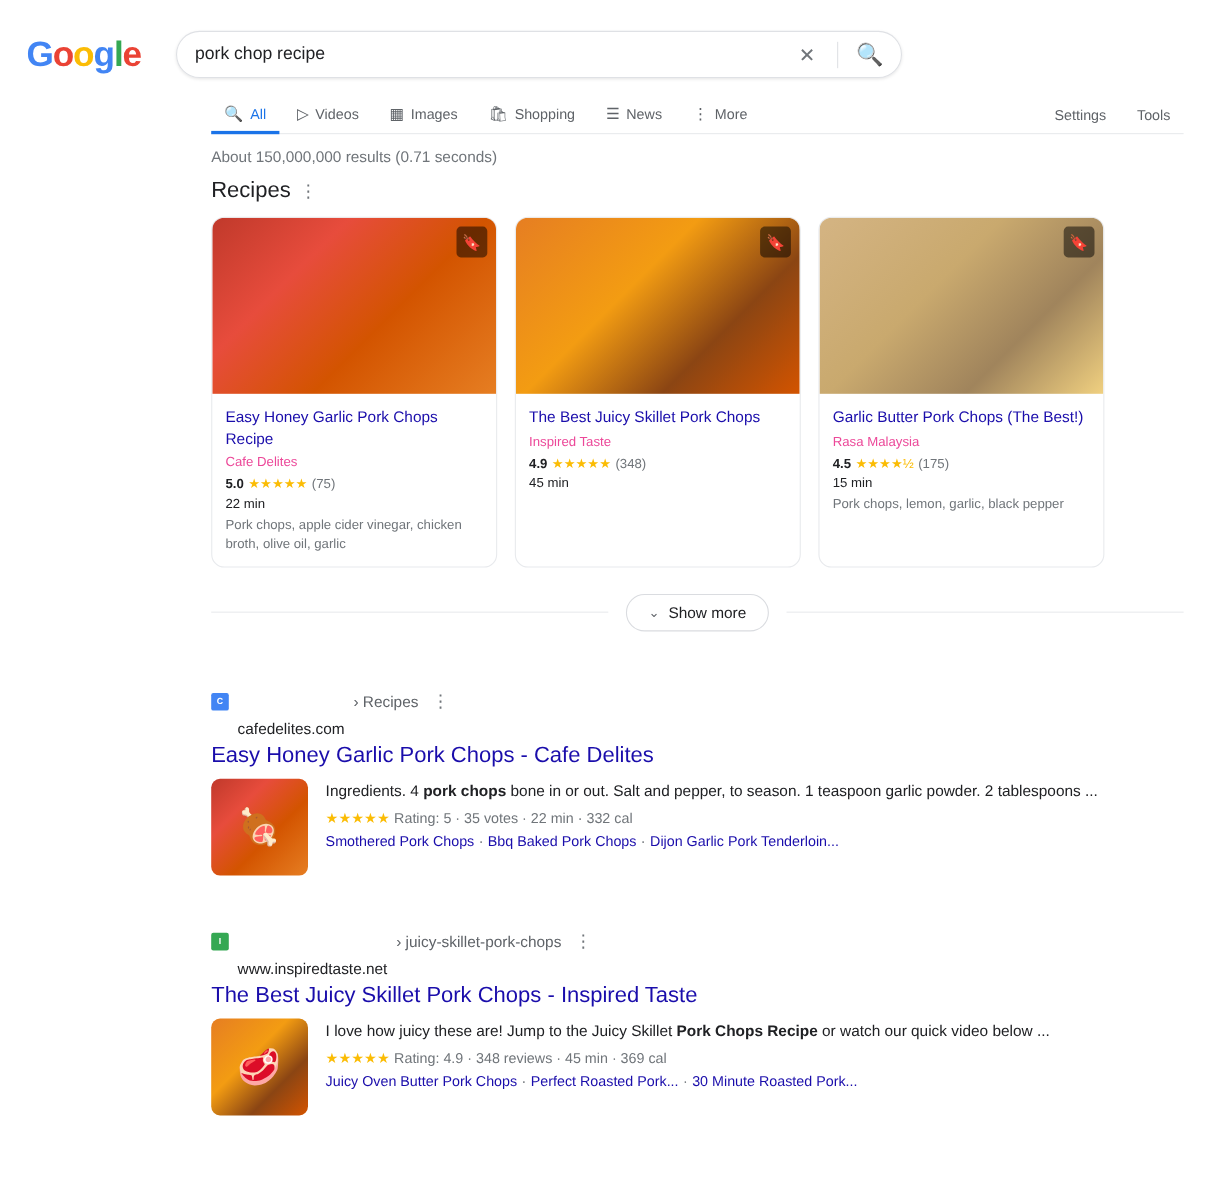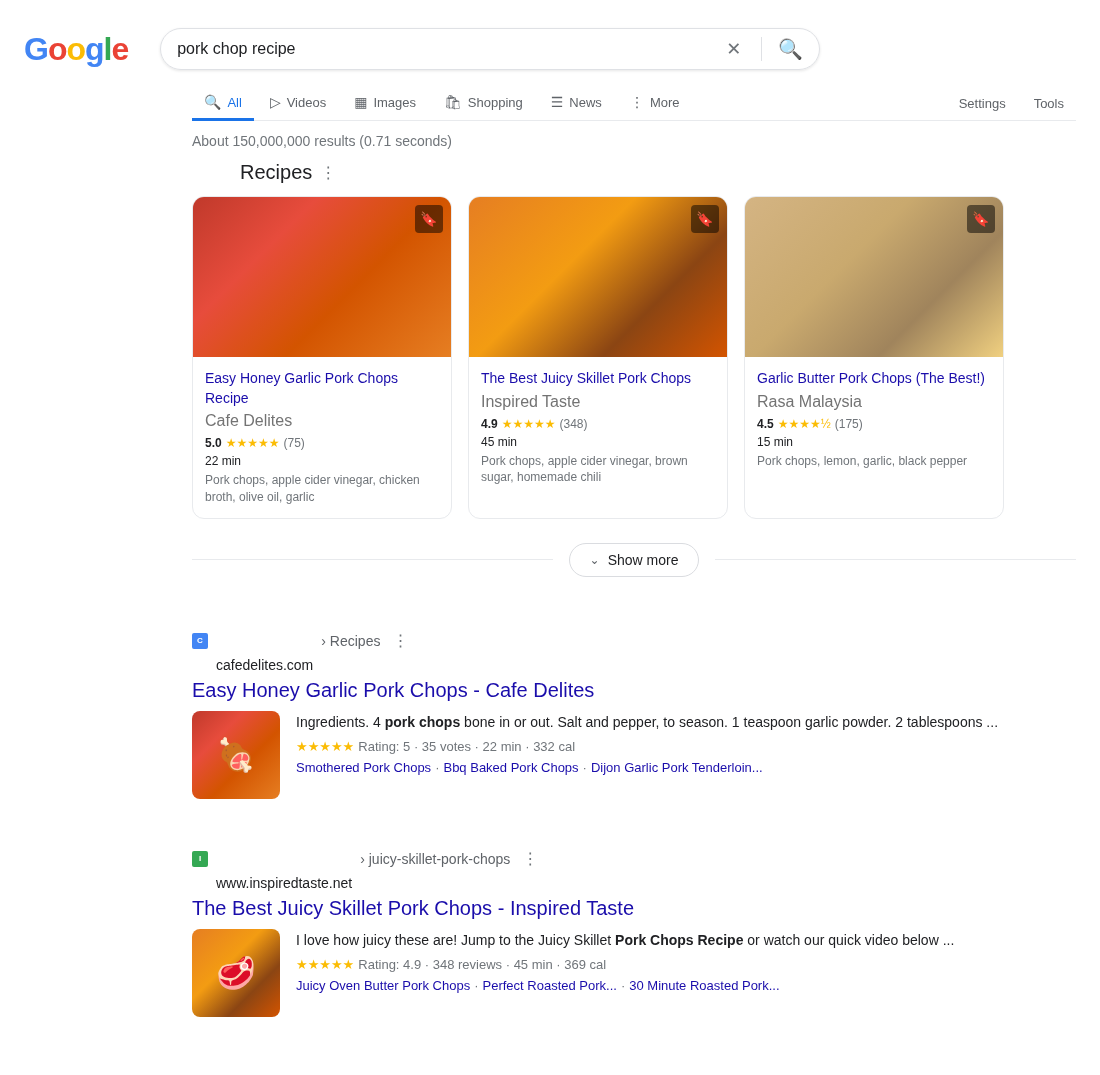--- a/index.html
+++ b/index.html
@@ -29,34 +29,34 @@
     .tab.active { color: #1a73e8; border-bottom-color: #1a73e8; }
     .tab-icon { font-size: 14px; }
     .tab-spacer { flex: 1; }
     .tab-settings, .tab-tools { color: #5f6368; padding: 8px 12px; cursor: pointer; font-size: 13px; }
 
     
     .results-info { margin: 12px 0 12px 168px; color: #70757a; font-size: 14px; }
 
     
     .recipes-section { margin-left: 168px; margin-bottom: 24px; }
-    .recipes-header { display: flex; align-items: center; gap: 8px; margin-bottom: 12px; margin-left: 48px; }
+    .recipes-header { display: flex; align-items: center; gap: 8px; margin-bottom: 12px; }
     .recipes-title { font-size: 20px; font-weight: 400; color: #202124; }
     .recipes-more-btn { color: #70757a; cursor: pointer; font-size: 16px; }
 
     .recipe-cards { display: flex; gap: 16px; }
     .recipe-card { flex: 1; border: 1px solid #e8eaed; border-radius: 12px; overflow: hidden; cursor: pointer; max-width: 260px; }
     .recipe-img { width: 100%; height: 160px; object-fit: cover; background: #f5f5f5; position: relative; overflow: hidden; }
     .recipe-img-1 { background: linear-gradient(135deg, #c0392b 0%, #e74c3c 30%, #d35400 60%, #e67e22 100%); }
     .recipe-img-2 { background: linear-gradient(135deg, #e67e22 0%, #f39c12 40%, #8B4513 70%, #d35400 100%); }
     .recipe-img-3 { background: linear-gradient(135deg, #d4b483 0%, #c9a96e 40%, #a0845c 70%, #f0d080 100%); }
     .recipe-bookmark { position: absolute; top: 8px; right: 8px; background: rgba(0,0,0,0.5); border-radius: 4px; width: 28px; height: 28px; display: flex; align-items: center; justify-content: center; color: white; font-size: 14px; cursor: pointer; }
     .recipe-body { padding: 12px; }
     .recipe-name { color: #1a0dab; font-size: 14px; font-weight: 500; margin-bottom: 4px; line-height: 1.4; }
-    .recipe-source { color: #737373; font-size: 16px; margin-bottom: 6px; }
+    .recipe-source { color: #ec4899; font-size: 12px; margin-bottom: 6px; }
     .recipe-rating { display: flex; align-items: center; gap: 4px; margin-bottom: 4px; }
     .rating-score { color: #202124; font-size: 12px; font-weight: 700; }
     .stars { color: #fbbc04; font-size: 12px; }
     .rating-count { color: #70757a; font-size: 12px; }
     .recipe-time { color: #202124; font-size: 12px; margin-bottom: 4px; }
     .recipe-ingredients { color: #70757a; font-size: 12px; line-height: 1.4; }
 
     
     .show-more-container { display: flex; align-items: center; gap: 16px; margin: 16px 0 32px; margin-left: 168px; }
     .show-more-line { flex: 1; height: 1px; background: #e8eaed; }
@@ -171,21 +171,20 @@
         </div>
         <div class="recipe-body">
           <div class="recipe-name">The Best Juicy Skillet Pork Chops</div>
           <div class="recipe-source">Inspired Taste</div>
           <div class="recipe-rating">
             <span class="rating-score">4.9</span>
             <span class="stars">★★★★★</span>
             <span class="rating-count">(348)</span>
           </div>
           <div class="recipe-time">45 min</div>
-          <div class="recipe-ingredients">Pork chops, apple cider vinegar, brown sugar, homemade chili</div>
         </div>
       </div>
 
       <div class="recipe-card">
         <div class="recipe-img recipe-img-3">
           <div class="recipe-bookmark">🔖</div>
         </div>
         <div class="recipe-body">
           <div class="recipe-name">Garlic Butter Pork Chops (The Best!)</div>
           <div class="recipe-source">Rasa Malaysia</div>

